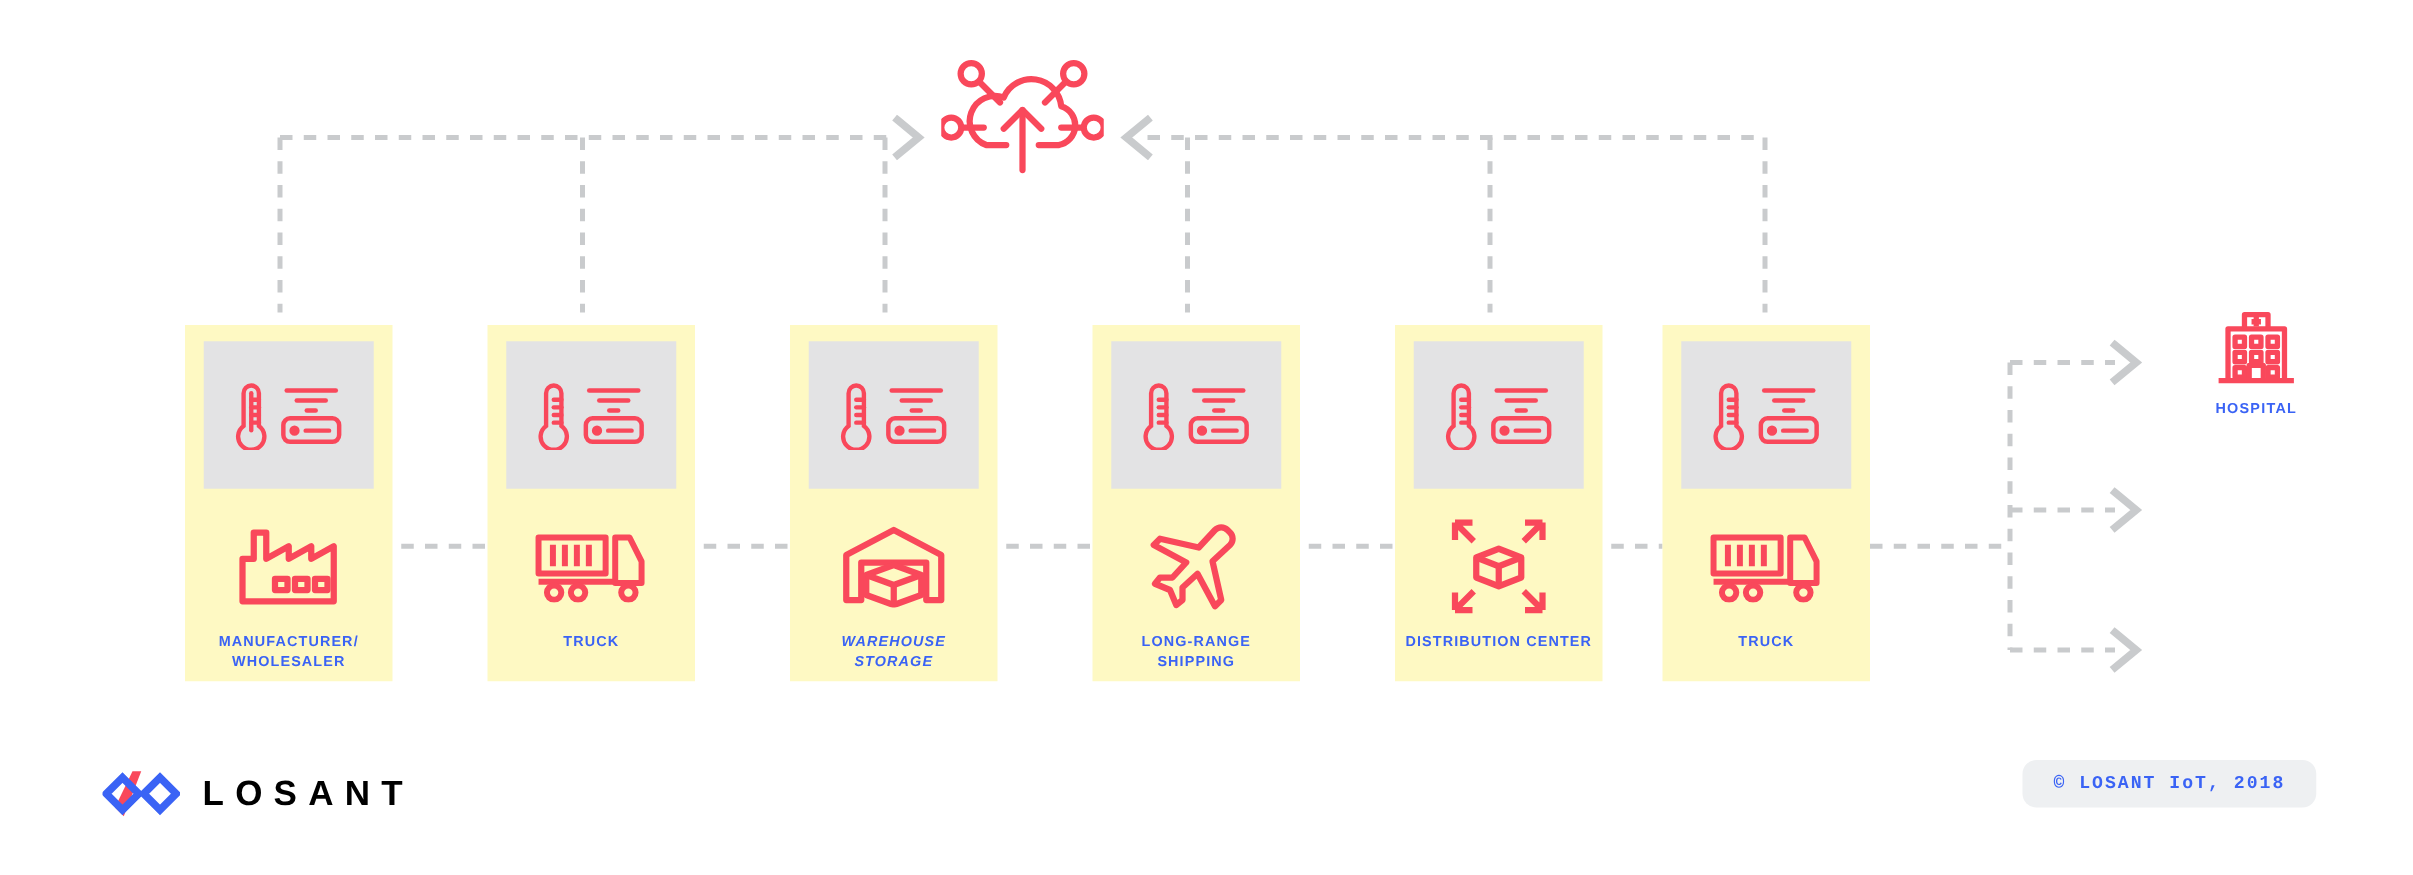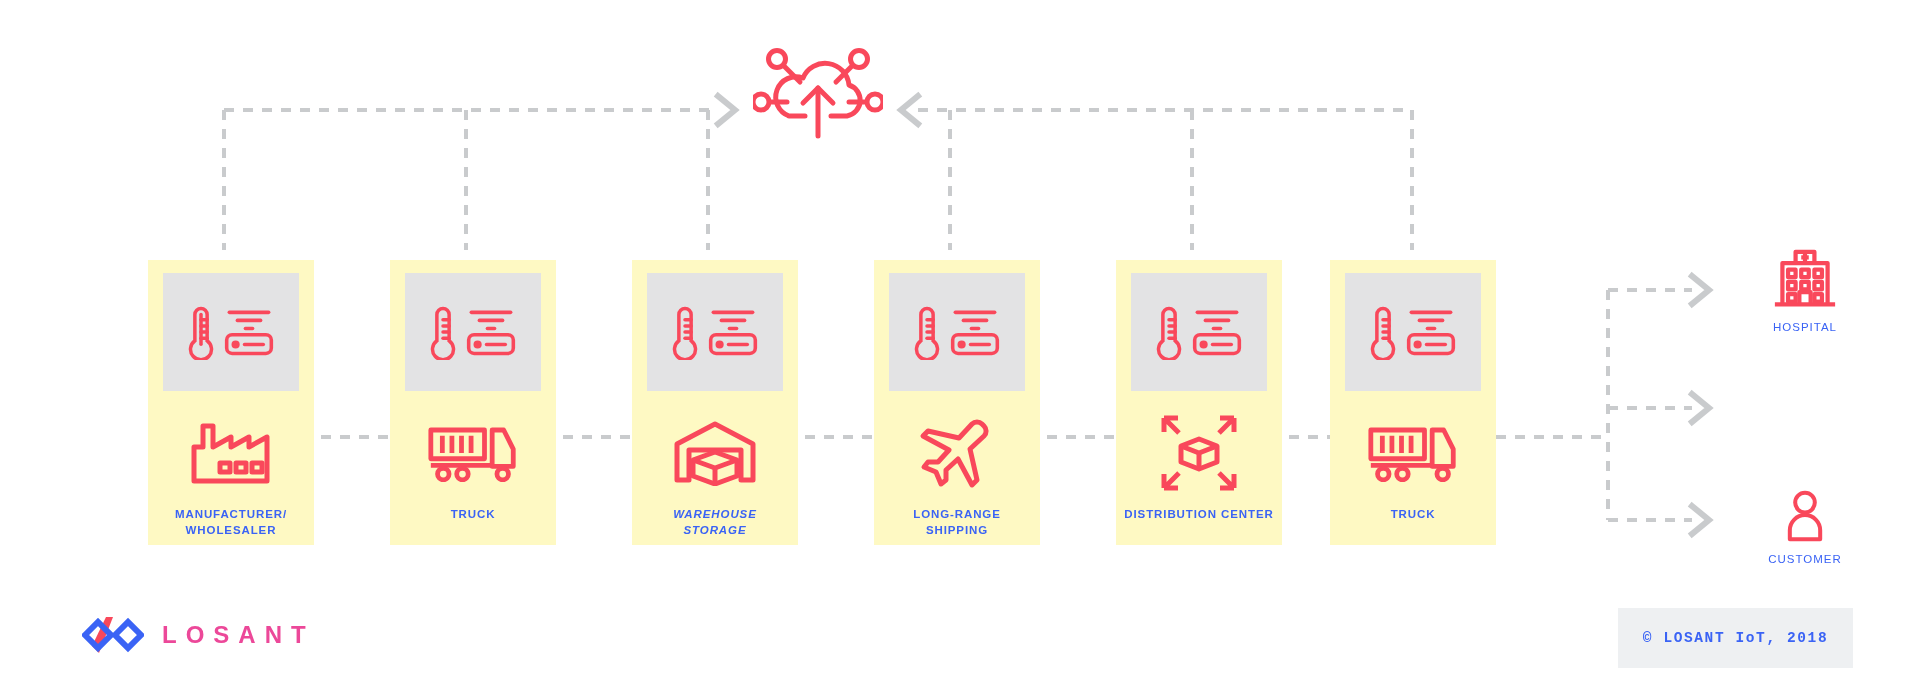--- a/index.html
+++ b/index.html
@@ -85,51 +85,52 @@
   .endpoint .ep-icon {
     height: 72px;
     display: flex;
     align-items: flex-end;
     justify-content: center;
   }
   .endpoint .ep-label {
     margin-top: 9px;
     color: #3a63f5;
     font-size: 11.5px;
-    font-weight: 400;
+    font-weight: 700;
     letter-spacing: 1px;
     text-align: center;
     text-transform: uppercase;
   }
 
   
   #brand {
     position: absolute;
     left: 82px;
     top: 613px;
     display: flex;
     align-items: center;
     gap: 18px;
   }
   #brand .wordmark {
-    color: #ec4899;
-    font-size: 24px;
+    color: #000000;
+    font-size: 28px;
     font-weight: 700;
     letter-spacing: 9px;
   }
   #copyright {
     position: absolute;
     left: 1618px;
     top: 608px;
     width: 235px;
-    height: 60px;
+    height: 38px;
     background: #eef0f2;
     display: flex;
     align-items: center;
     justify-content: center;
+    border-radius: 11px;
   }
   #copyright .cr-text {
     color: #3a63f5;
     font-family: "Liberation Mono", monospace;
     font-size: 14.5px;
     font-weight: 700;
     letter-spacing: 1.6px;
   }
 </style>
 </head>
@@ -441,31 +442,20 @@
             <rect x="48" y="49" width="8" height="8"></rect>
           <path d="M32 60 V 47 h 12 v 13"></path>
           <line x1="6" y1="60" x2="70" y2="60"></line>
         </g>
       </svg>
     </div>
     <div class="ep-label">HOSPITAL</div>
   </div>
 
 
-  <div class="endpoint" style="top:472px;">
-    <div class="ep-icon">
-      <svg viewBox="0 0 56 60" width="50" height="56">
-        <g fill="none" stroke="#f9485b" stroke-width="4.5" stroke-linejoin="round">
-          <circle cx="28" cy="15" r="11"></circle>
-          <path d="M11 56 V 46 a17 17 0 0 1 34 0 v 10 z"></path>
-        </g>
-      </svg>
-    </div>
-    <div class="ep-label">CUSTOMER</div>
-  </div>
 
   <div id="brand">
     <svg viewBox="0 0 62 44" width="62" height="44">
       <path d="M31 4 L 17 40 L 10 33 L 24 4 z" fill="#f9485b"></path>
       <g fill="none" stroke="#3a63f5" stroke-width="6" stroke-linejoin="miter">
         <path d="M3 22 L 16 9 L 29 22 L 16 35 z"></path>
         <path d="M33 22 L 46 9 L 59 22 L 46 35 z"></path>
       </g>
     </svg>
     <div class="wordmark">LOSANT</div>

